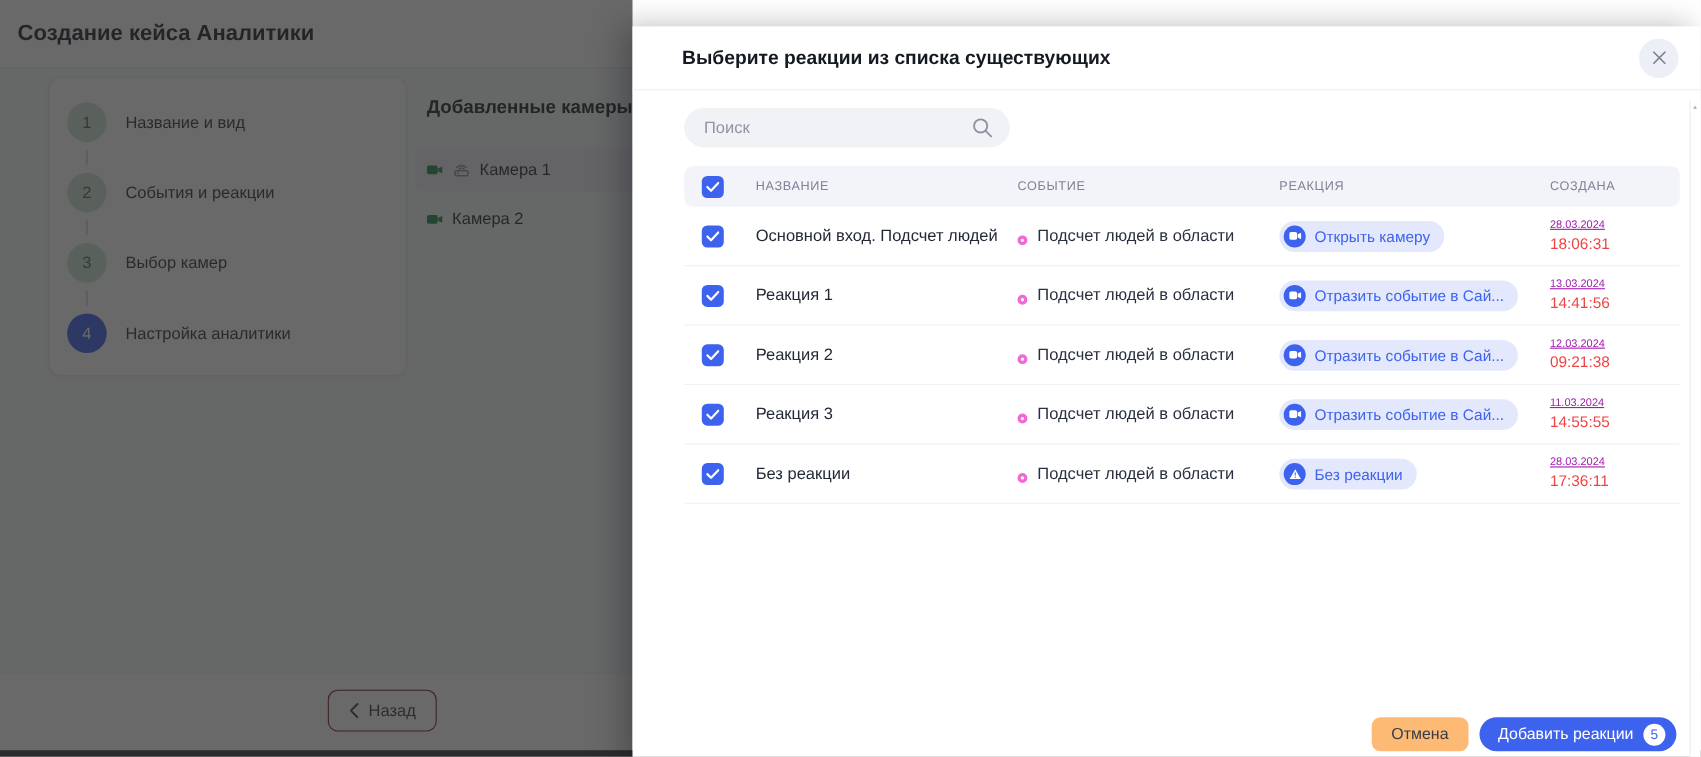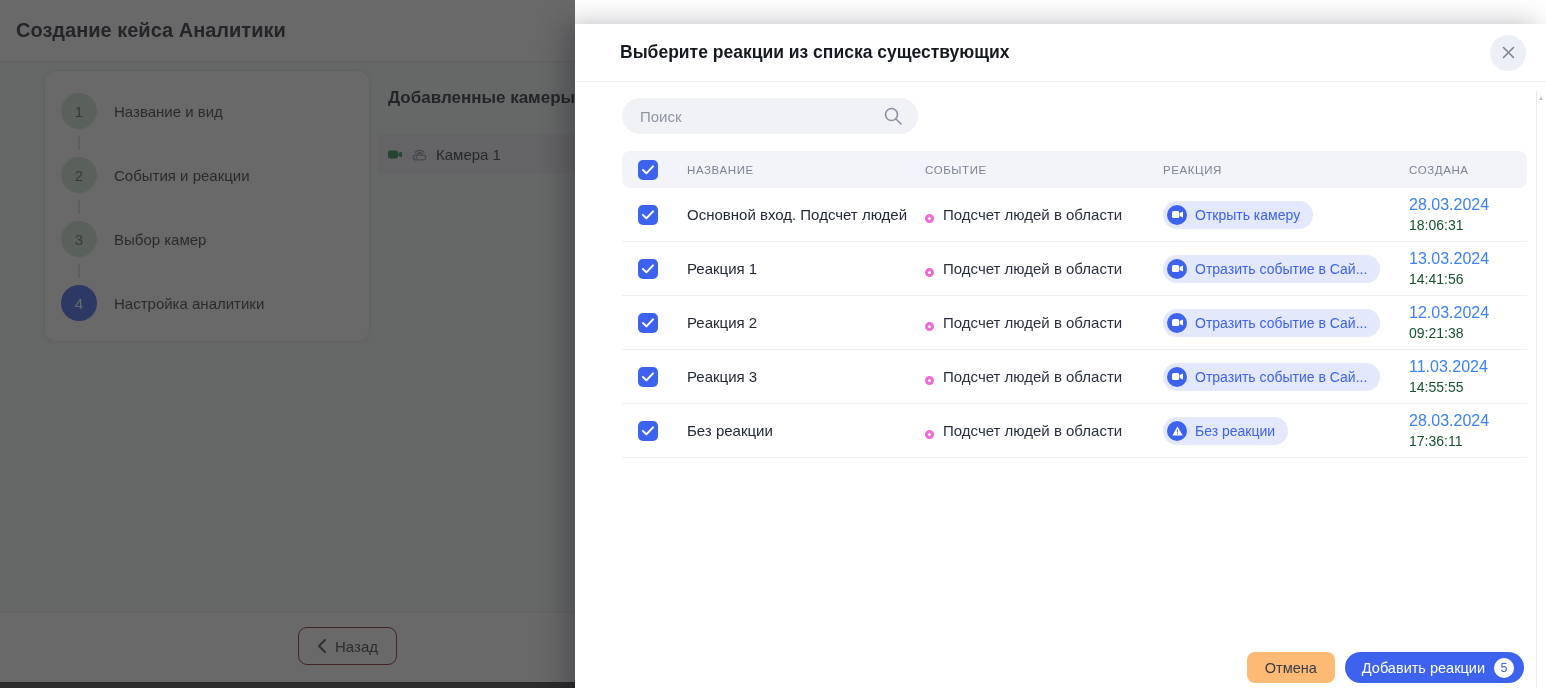--- a/index.html
+++ b/index.html
@@ -53,22 +53,22 @@
   .cb { width:20px; height:20px; margin-left:16px; border-radius:5px; background:#3d63ee; display:flex; align-items:center; justify-content:center; cursor:pointer; }
   .cell-name { font-size:15px; color:#232936; }
   .cell-event { display:flex; align-items:flex-end; gap:9px; font-size:15px; color:#2a3040; }
   .ring { width:9px; height:9px; border:3px solid #ee6ad5; border-radius:50%; flex:0 0 auto; }
   .chip { display:inline-flex; align-items:center; gap:8px; height:28px; background:#e3e8fc; border-radius:15px; padding:0 13px 0 4px; max-width:232px; }
   .chip-ic { width:20px; height:20px; border-radius:50%; background:#3d63ee; display:flex; align-items:center; justify-content:center; flex:0 0 auto; }
   .chip-ic svg.gl-warn { display:none; }
   .trow.warn .chip-ic svg.gl-warn { display:block; }
   .chip-txt { font-size:14px; color:#3d63ee; white-space:nowrap; overflow:hidden; }
   .cell-created { display:flex; flex-direction:column; justify-content:center; line-height:1.35; }
-  .date { font-size:16px; color:#3b82f6; }
-  .time { font-size:14px; color:#14532d; }
+  .date { font-size:10px; color:#a21caf;text-decoration:underline; }
+  .time { font-size:14px; color:#ef4444; }
 
   .modal-footer { position:absolute; right:22px; bottom:23px; display:flex; gap:10px; }
   .cancel-btn { height:31px; padding:0 18px; background:#fdba74; border:none; border-radius:8px; font-size:14.5px; color:#363c48; cursor:pointer; font-family:inherit; }
   .submit-btn { height:31px; padding:0 10px 0 17px; background:#3d63ee; border:none; border-radius:16px; font-size:14.5px; color:#fff; display:flex; align-items:center; gap:9px; cursor:pointer; font-family:inherit; }
   .submit-badge { width:20px; height:20px; background:#fff; color:#3d63ee; border-radius:50%; font-size:12.5px; display:flex; align-items:center; justify-content:center; }
 
   .scrolltrack { position:absolute; right:0; top:67px; bottom:0; width:10px; border-left:1px solid #e9ebef; background:#fff; }
   .scroll-arrow { position:absolute; top:4px; left:1px; font-size:6px; color:#b2b7c1; }
 </style>
 </head>
@@ -111,20 +111,30 @@
     <span style="display:flex;">
       <svg width="17" height="14" viewBox="0 0 17 14">
               <path d="M4.2 5.2 A6 6 0 0 1 12.8 5.2" fill="none" stroke="#8b919d" stroke-width="1.3" stroke-linecap="round"></path>
               <path d="M6.1 7 A3.4 3.4 0 0 1 10.9 7" fill="none" stroke="#8b919d" stroke-width="1.3" stroke-linecap="round"></path>
               <rect x="2.5" y="8.2" width="12" height="4.6" rx="1.4" fill="none" stroke="#8b919d" stroke-width="1.3"></rect>
               <circle cx="5.4" cy="10.5" r="0.9" fill="#8b919d"></circle>
             </svg>
     </span>
     <span>Камера 1</span>
   </div>
+        <div class="cam-row">
+    <span style="display:flex;">
+      <svg width="15" height="11" viewBox="0 0 15 11">
+              <rect x="0" y="1.5" width="10" height="8" rx="2.2" fill="#1d8a4e"></rect>
+              <path d="M10.5 4 L14 2.4 V8.6 L10.5 7 Z" fill="#1d8a4e"></path>
+            </svg>
+    </span>
+
+    <span>Камера 2</span>
+  </div>
       </div>
   </div>
 
   <div class="page-footer">
     <button class="back-btn">
       <span style="display:flex;">
         <svg width="9" height="14" viewBox="0 0 9 14">
             <path d="M8 1 L2 7 L8 13" fill="none" stroke="#363c46" stroke-width="1.8" stroke-linecap="round" stroke-linejoin="round"></path>
           </svg>
       </span>

